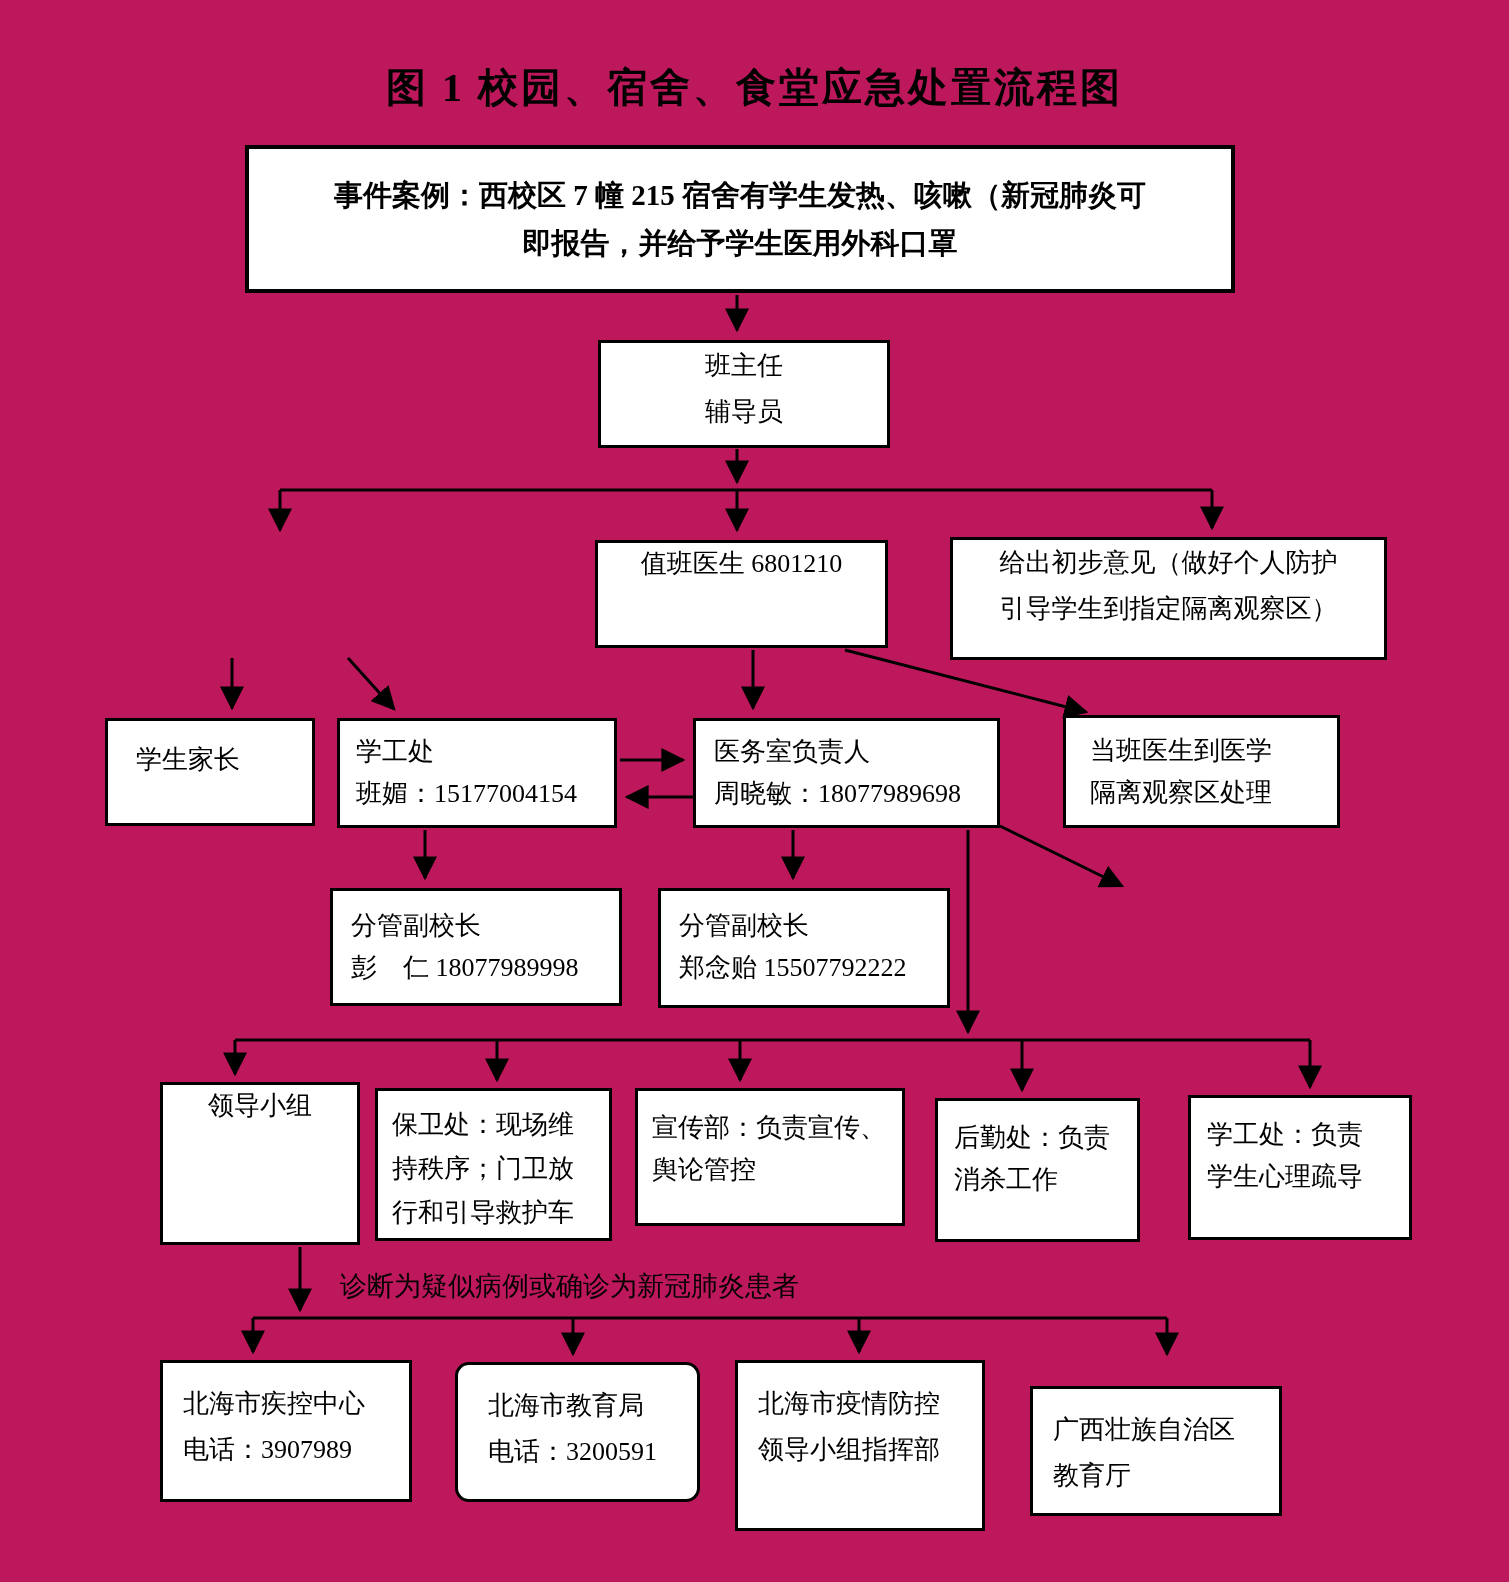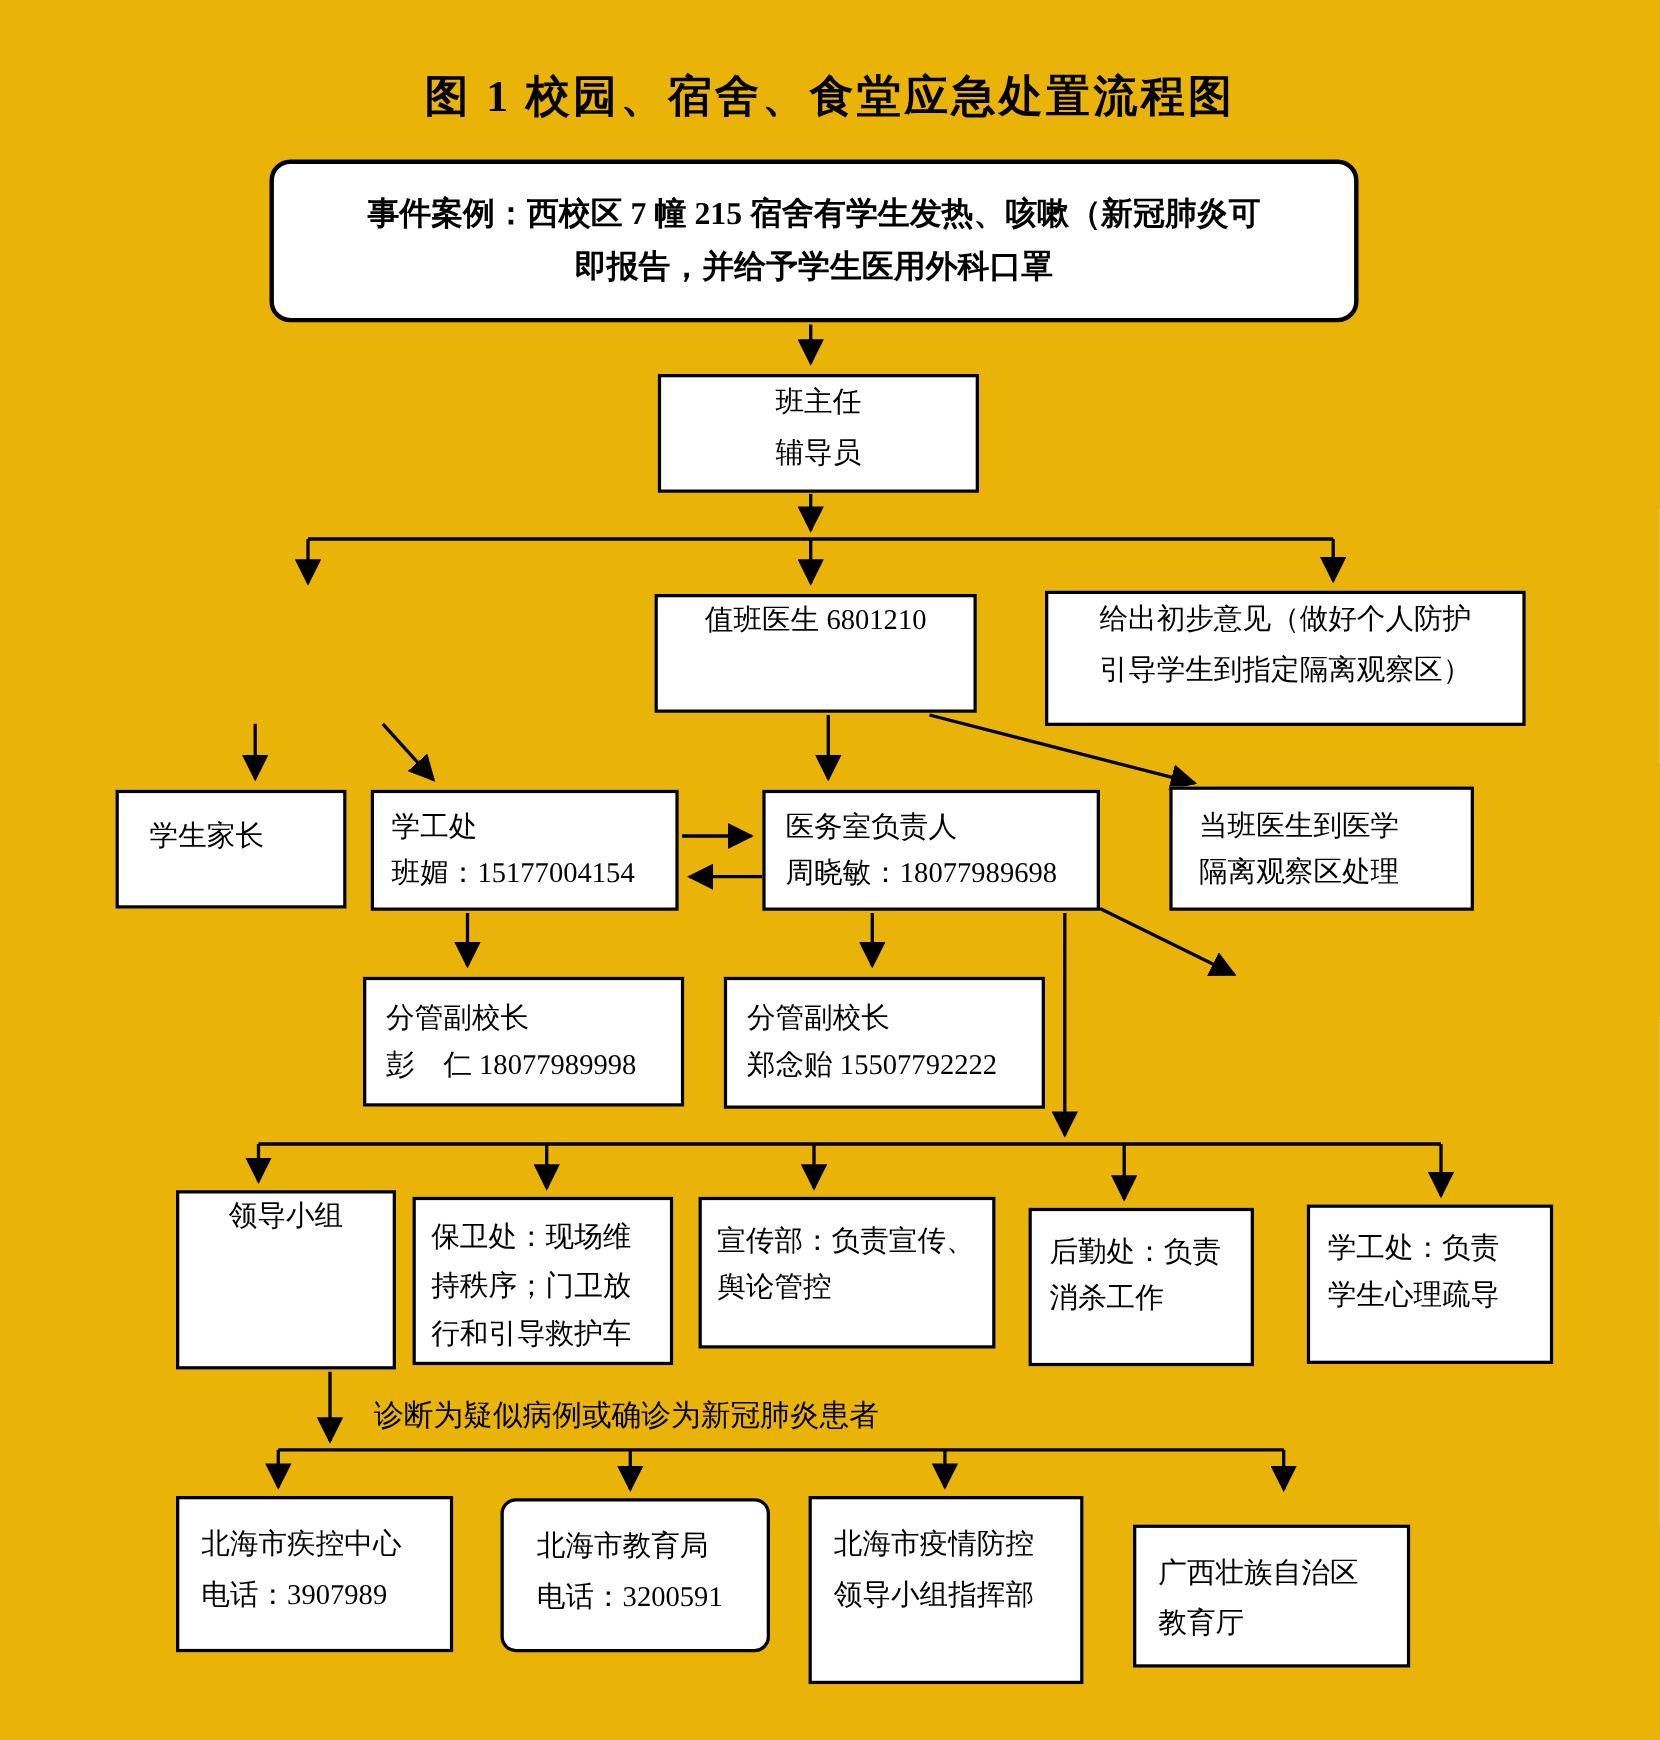--- a/index.html
+++ b/index.html
@@ -1,18 +1,18 @@
 <!DOCTYPE html>
 <html><head>
 <meta charset="utf-8">
 <style>
   *{box-sizing:border-box;margin:0;padding:0}
   html,body{background:#fff}
   body{font-family:"Liberation Serif","DejaVu Serif",serif;color:#000}
-  .stage{position:relative;width:1509px;height:1582px;background:#eab308;overflow:hidden}
+  .stage{position:relative;width:1509px;height:1582px;background:#be185d;overflow:hidden}
   .title{position:absolute;top:60px;left:0;width:100%;text-align:center;
          font-size:40px;font-weight:bold;letter-spacing:3px;white-space:nowrap}
   .node{position:absolute;border:3px solid #000;background:#fff;font-size:26px;line-height:42px}
   .node .ln{display:block;white-space:nowrap}
   .case-box{border-width:4px;font-weight:bold;font-size:29px;line-height:48px;
             display:flex;flex-direction:column;justify-content:center;text-align:center}
   .center{display:flex;flex-direction:column;justify-content:flex-start;align-items:center;text-align:center}
   svg.wires{position:absolute;left:0;top:0;width:1509px;height:1582px;pointer-events:none}
   svg.wires line{stroke:#000;stroke-width:3}
   .freelabel{position:absolute;font-size:27px;white-space:nowrap}
@@ -53,21 +53,21 @@
     <line x1="1022" y1="1040" x2="1022" y2="1090" marker-end="url(#ah)"></line>
     <line x1="1310" y1="1040" x2="1310" y2="1087" marker-end="url(#ah)"></line>
     <line x1="300" y1="1247" x2="300" y2="1310" marker-end="url(#ah)"></line>
     <line x1="253" y1="1318" x2="1167" y2="1318"></line>
     <line x1="253" y1="1318" x2="253" y2="1352" marker-end="url(#ah)"></line>
     <line x1="573" y1="1318" x2="573" y2="1354" marker-end="url(#ah)"></line>
     <line x1="859" y1="1318" x2="859" y2="1352" marker-end="url(#ah)"></line>
     <line x1="1167" y1="1318" x2="1167" y2="1354" marker-end="url(#ah)"></line>
   </svg>
 
-  <div class="node case-box" style="left:245px;top:145px;width:990px;height:148px;border-radius:19px;">
+  <div class="node case-box" style="left:245px;top:145px;width:990px;height:148px;">
     <span class="ln">事件案例：西校区 7 幢 215 宿舍有学生发热、咳嗽（新冠肺炎可</span>
     <span class="ln">即报告，并给予学生医用外科口罩</span>
   </div>
 
   <div class="node center" style="left:598px;top:340px;width:292px;height:108px;line-height:46px;">
     <span class="ln">班主任</span>
     <span class="ln">辅导员</span>
   </div>
 
 

